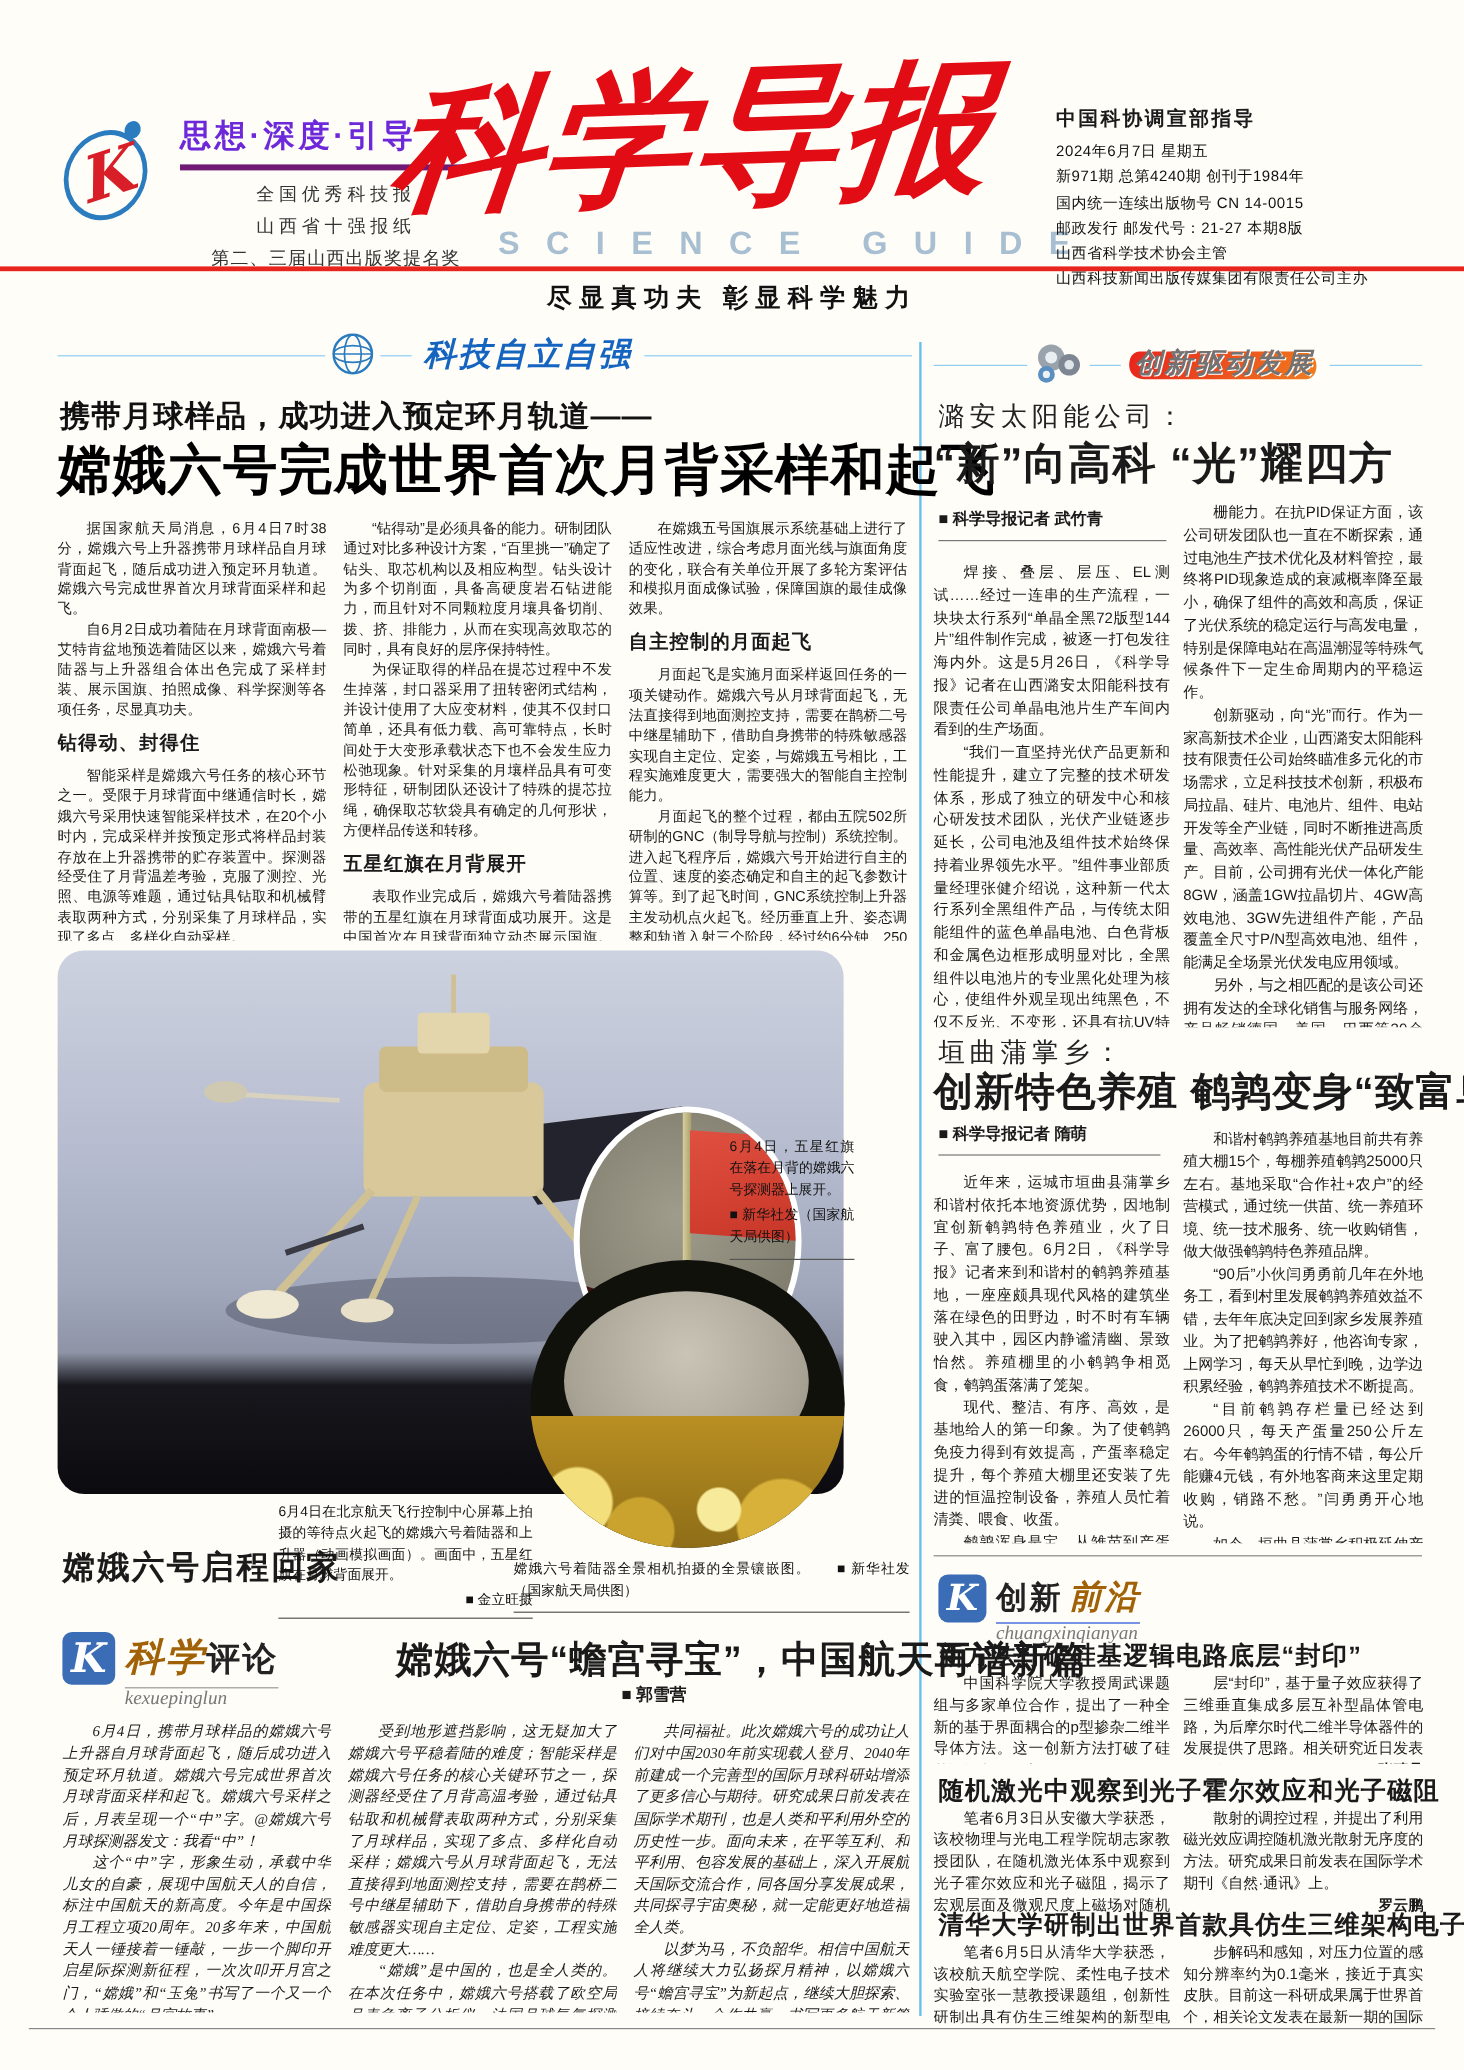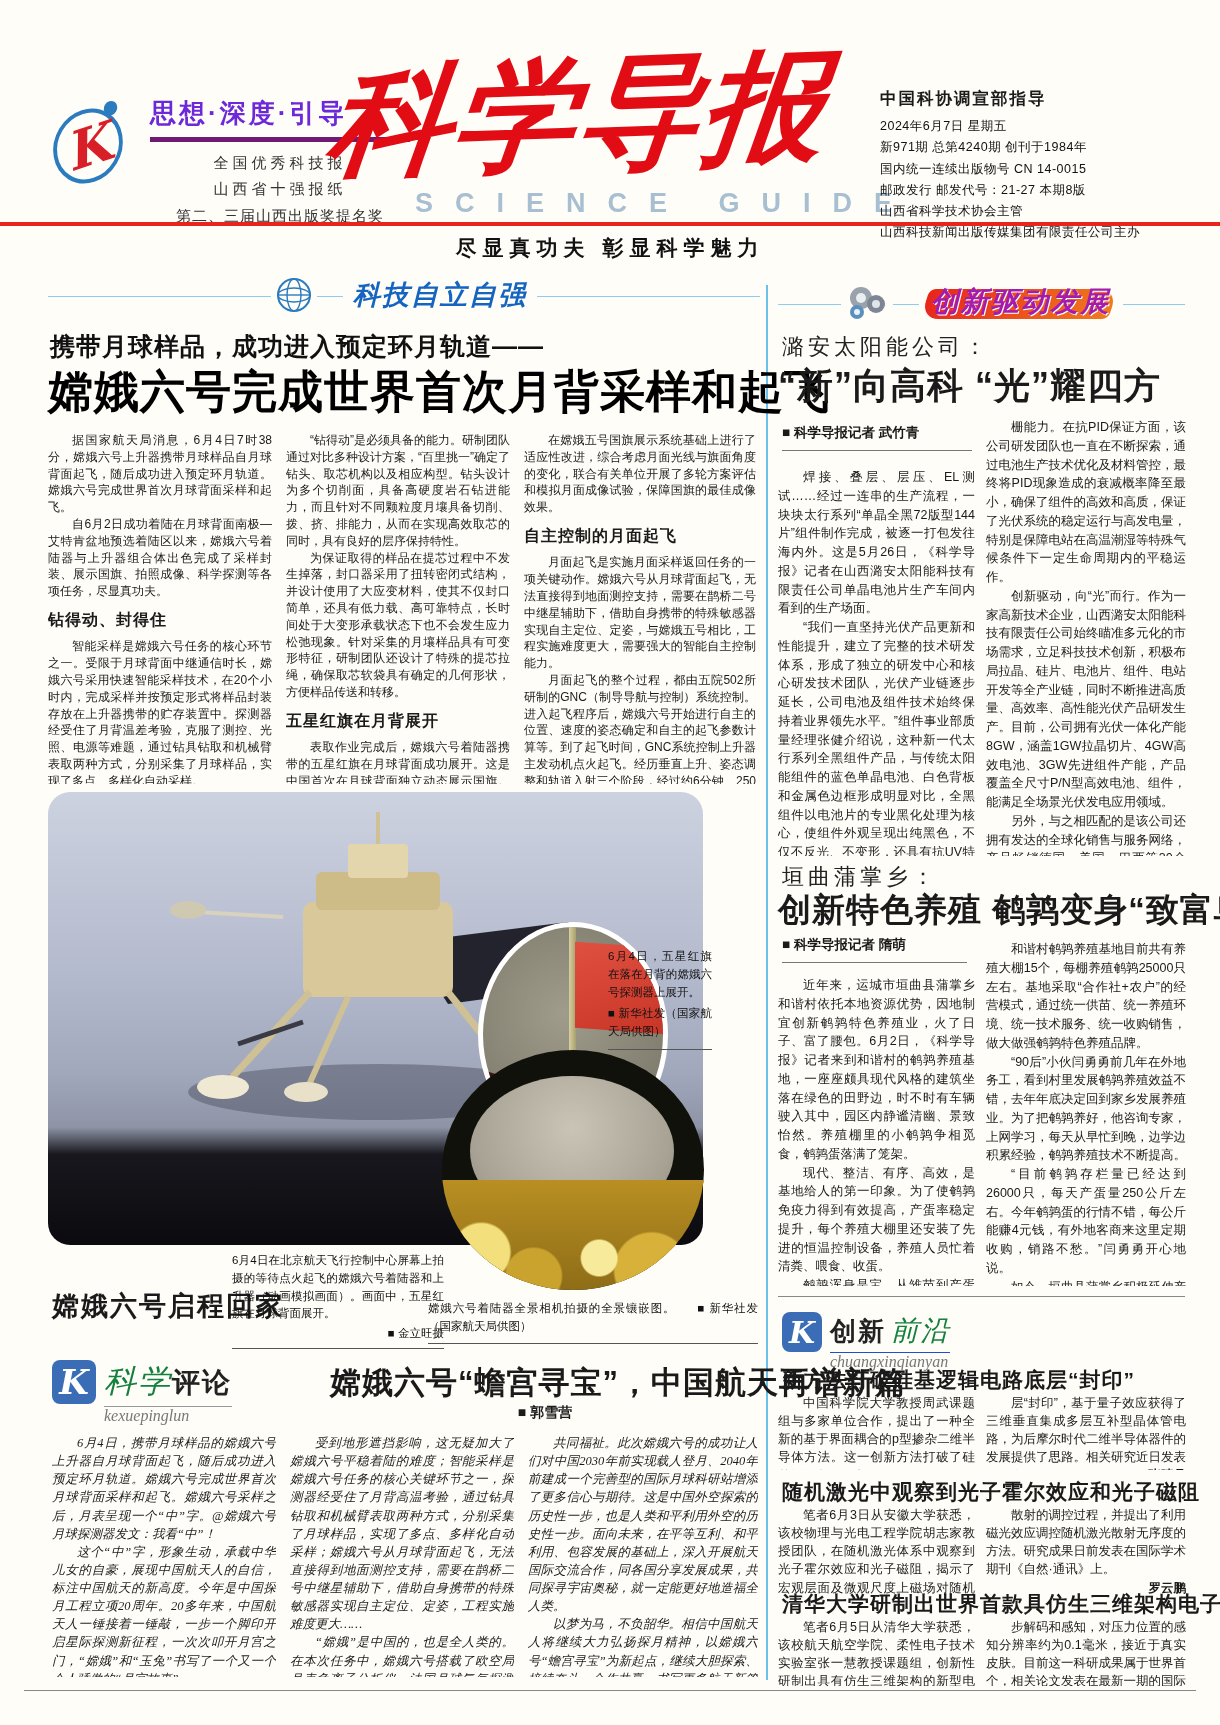--- a/index.html
+++ b/index.html
@@ -34,22 +34,22 @@
 
   
   .blue-hline { height:1px; background:#8ccdf0; }
   .vdivider { left:766px; top:285px; width:2px; height:1395px; background:#6cc0ec; }
   .badge-wrap { display:flex; align-items:center; justify-content:center; gap:26px; }
   .badge-blue-text { font-size:27px; font-weight:900; font-style:italic; color:#1565c0;
     letter-spacing:2px; background:#fffdf8; padding:0 10px; }
   .badge-red-swoosh { position:relative; background:#fffdf8; padding:0 12px; }
   .badge-red-swoosh .swoosh { position:absolute; left:6px; right:10px; top:6px; bottom:2px;
     background:linear-gradient(100deg,#e8251c,#f07b1d); transform:skewX(-18deg); border-radius:6px 18px 6px 18px; }
-  .badge-red-swoosh .txt { position:relative; font-size:28px; font-weight:900; font-style:italic;
-    color:#a21caf; letter-spacing:2px; text-shadow:1px 1px 0 #fff; }
+  .badge-red-swoosh .txt { position:relative; font-size:23px; font-weight:900; font-style:italic;
+    color:#737373; letter-spacing:2px; text-shadow:1px 1px 0 #fff; }
 
   
   .kicker { font-size:25px; font-weight:bold; color:#111; letter-spacing:1px; }
   .headline-xl { font-size:45px; font-weight:900; letter-spacing:1px; color:#000; white-space:nowrap; }
   .newscol { font-size:12px; line-height:1.4; text-align:justify; overflow:hidden; }
   .newscol p { text-indent:2em; }
   .newscol h3 { font-size:16px; font-weight:900; margin:9px 0 7px 0; letter-spacing:1px; }
 
   
   .photo-main { border-radius:22px; overflow:hidden;
@@ -75,22 +75,22 @@
       linear-gradient(180deg,#b98f23,#8a6a16); }
   .caption { font-size:11.5px; line-height:1.55; text-align:justify; color:#111; }
   .credit { font-size:11.5px; text-align:right; color:#111; margin-top:3px; }
   .hairline { height:1px; background:#555; }
   .photo-label { font-size:27px; font-weight:bold; letter-spacing:2px; }
 
   
   .klogo { width:44px; height:44px; background:#3a6db5; border-radius:8px; color:#fff;
     font-family:"DejaVu Serif",serif; font-weight:bold; font-style:italic; font-size:34px;
     display:flex; align-items:center; justify-content:center; }
-  .sec-cn-red { font-family:"DejaVu Serif",serif; font-style:italic; font-weight:normal;
-    font-size:32px; color:#15803d; letter-spacing:2px; }
+  .sec-cn-red { font-family:"DejaVu Serif",serif; font-style:italic; font-weight:bold;
+    font-size:32px; color:#a16207; letter-spacing:2px; }
   .sec-cn-black { font-size:28px; font-weight:bold; color:#222; letter-spacing:2px; }
   .sec-pinyin { font-family:"Liberation Serif",serif; font-style:italic; font-size:16px; color:#777; }
   .essay-headline { font-size:31px; font-weight:900; letter-spacing:1px; white-space:nowrap; }
   .essay-byline { font-size:14px; font-weight:bold; }
   .essaycol { font-family:"Liberation Serif","DejaVu Serif",serif; font-style:italic;
     font-size:12.5px; line-height:1.45; text-align:justify; overflow:hidden; }
   .essaycol p { text-indent:2em; }
 
   
   .r-kicker { font-size:22px; letter-spacing:4px; color:#222; }
@@ -249,21 +249,21 @@
   <div class="abs essaycol" style="left:52px; top:1434px; width:224px; height:243px;">
     <p>6月4日，携带月球样品的嫦娥六号上升器自月球背面起飞，随后成功进入预定环月轨道。嫦娥六号完成世界首次月球背面采样和起飞。嫦娥六号采样之后，月表呈现一个“中”字。@嫦娥六号月球探测器发文：我看“中”！</p>
     <p>这个“中”字，形象生动，承载中华儿女的自豪，展现中国航天人的自信，标注中国航天的新高度。今年是中国探月工程立项20周年。20多年来，中国航天人一锤接着一锤敲，一步一个脚印开启星际探测新征程，一次次叩开月宫之门，“嫦娥”和“玉兔”书写了一个又一个令人骄傲的“月宫故事”。</p>
 
   </div>
   <div class="abs essaycol" style="left:290px; top:1434px; width:224px; height:243px;">
     <p>受到地形遮挡影响，这无疑加大了嫦娥六号平稳着陆的难度；智能采样是嫦娥六号任务的核心关键环节之一，探测器经受住了月背高温考验，通过钻具钻取和机械臂表取两种方式，分别采集了月球样品，实现了多点、多样化自动采样；嫦娥六号从月球背面起飞，无法直接得到地面测控支持，需要在鹊桥二号中继星辅助下，借助自身携带的特殊敏感器实现自主定位、定姿，工程实施难度更大……</p>
     <p>“嫦娥”是中国的，也是全人类的。在本次任务中，嫦娥六号搭载了欧空局月表负离子分析仪、法国月球氡气探测仪、意大利激光角反射器等国际载荷，同世界分享探月成果，增进人类共同福祉。</p>
   </div>
   <div class="abs essaycol" style="left:528px; top:1434px; width:230px; height:243px;">
-    <p>共同福祉。此次嫦娥六号的成功让人们对中国2030年前实现载人登月、2040年前建成一个完善型的国际月球科研站增添了更多信心与期待。这是中国外空探索的历史性一步，也是人类和平利用外空的历史性一步。面向未来，在平等互利、和平利用、包容发展的基础上，深入开展航天国际交流合作，同各国分享发展成果，共同探寻宇宙奥秘，就一定能更好地造福全人类。</p>
+    <p>共同福祉。此次嫦娥六号的成功让人们对中国2030年前实现载人登月、2040年前建成一个完善型的国际月球科研站增添了更多信心与期待。研究成果日前发表在国际学术期刊，也是人类和平利用外空的历史性一步。面向未来，在平等互利、和平利用、包容发展的基础上，深入开展航天国际交流合作，同各国分享发展成果，共同探寻宇宙奥秘，就一定能更好地造福全人类。</p>
     <p>以梦为马，不负韶华。相信中国航天人将继续大力弘扬探月精神，以嫦娥六号“蟾宫寻宝”为新起点，继续大胆探索、接续奋斗、合作共赢，书写更多航天新篇章。</p>
   </div>
 
   <div class="abs blue-hline" style="left:778px; top:304px; width:407px;"></div>
   <div class="abs badge-wrap" style="left:778px; top:282px; width:407px;">
     <span class="gear-icon" style="background:#fffdf8; padding:0 4px;">
       <svg width="44" height="40" viewBox="0 0 44 40">
           <circle cx="16" cy="16" r="11" fill="#9aa2ac"></circle>
           <circle cx="16" cy="16" r="5" fill="#e8eef2"></circle>
           <circle cx="31" cy="22" r="9" fill="#7d8692"></circle>

